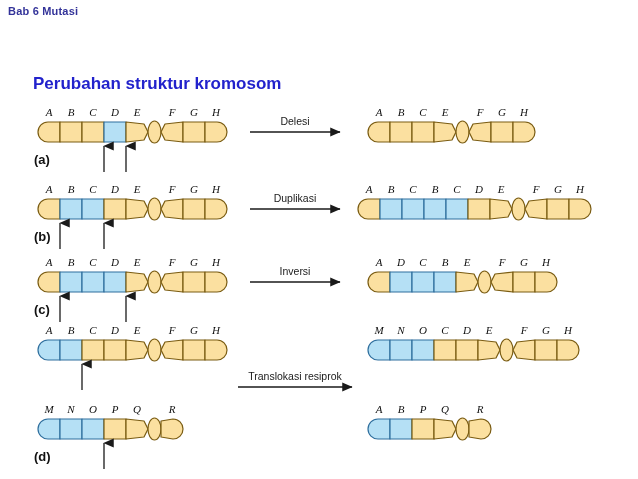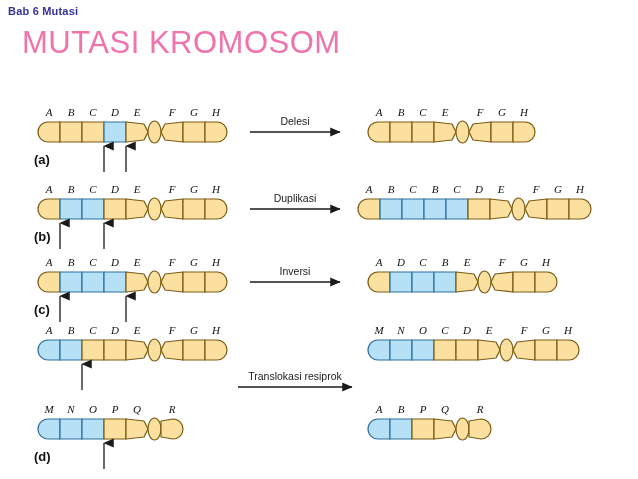--- a/index.html
+++ b/index.html
@@ -83,21 +83,21 @@
     text-anchor: middle;
     font-family: "Liberation Sans", sans-serif;
   }
 </style>
 </head>
 <body>
 
 <div id="slide">
 
   <div class="hdr">Bab 6 Mutasi</div>
-  <div class="title">MUTASI KROMOSOM</div>
+  <div class="subtitle">Perubahan struktur kromosom</div>
 
   <div id="diagram">
     <svg class="board" width="638" height="387" viewBox="0 0 638 387" xmlns="http://www.w3.org/2000/svg">
       <defs>
         <marker id="arrowhead" markerWidth="8" markerHeight="7" refX="7.5" refY="3.5" orient="auto">
           <polygon points="0 0, 8 3.5, 0 7" fill="#1a1a1a"></polygon>
         </marker>
         <marker id="upcap" markerWidth="7" markerHeight="8" refX="3.5" refY="0.5" orient="auto">
           <polygon points="0 8, 3.5 0, 7 8" fill="#1a1a1a"></polygon>
         </marker>

